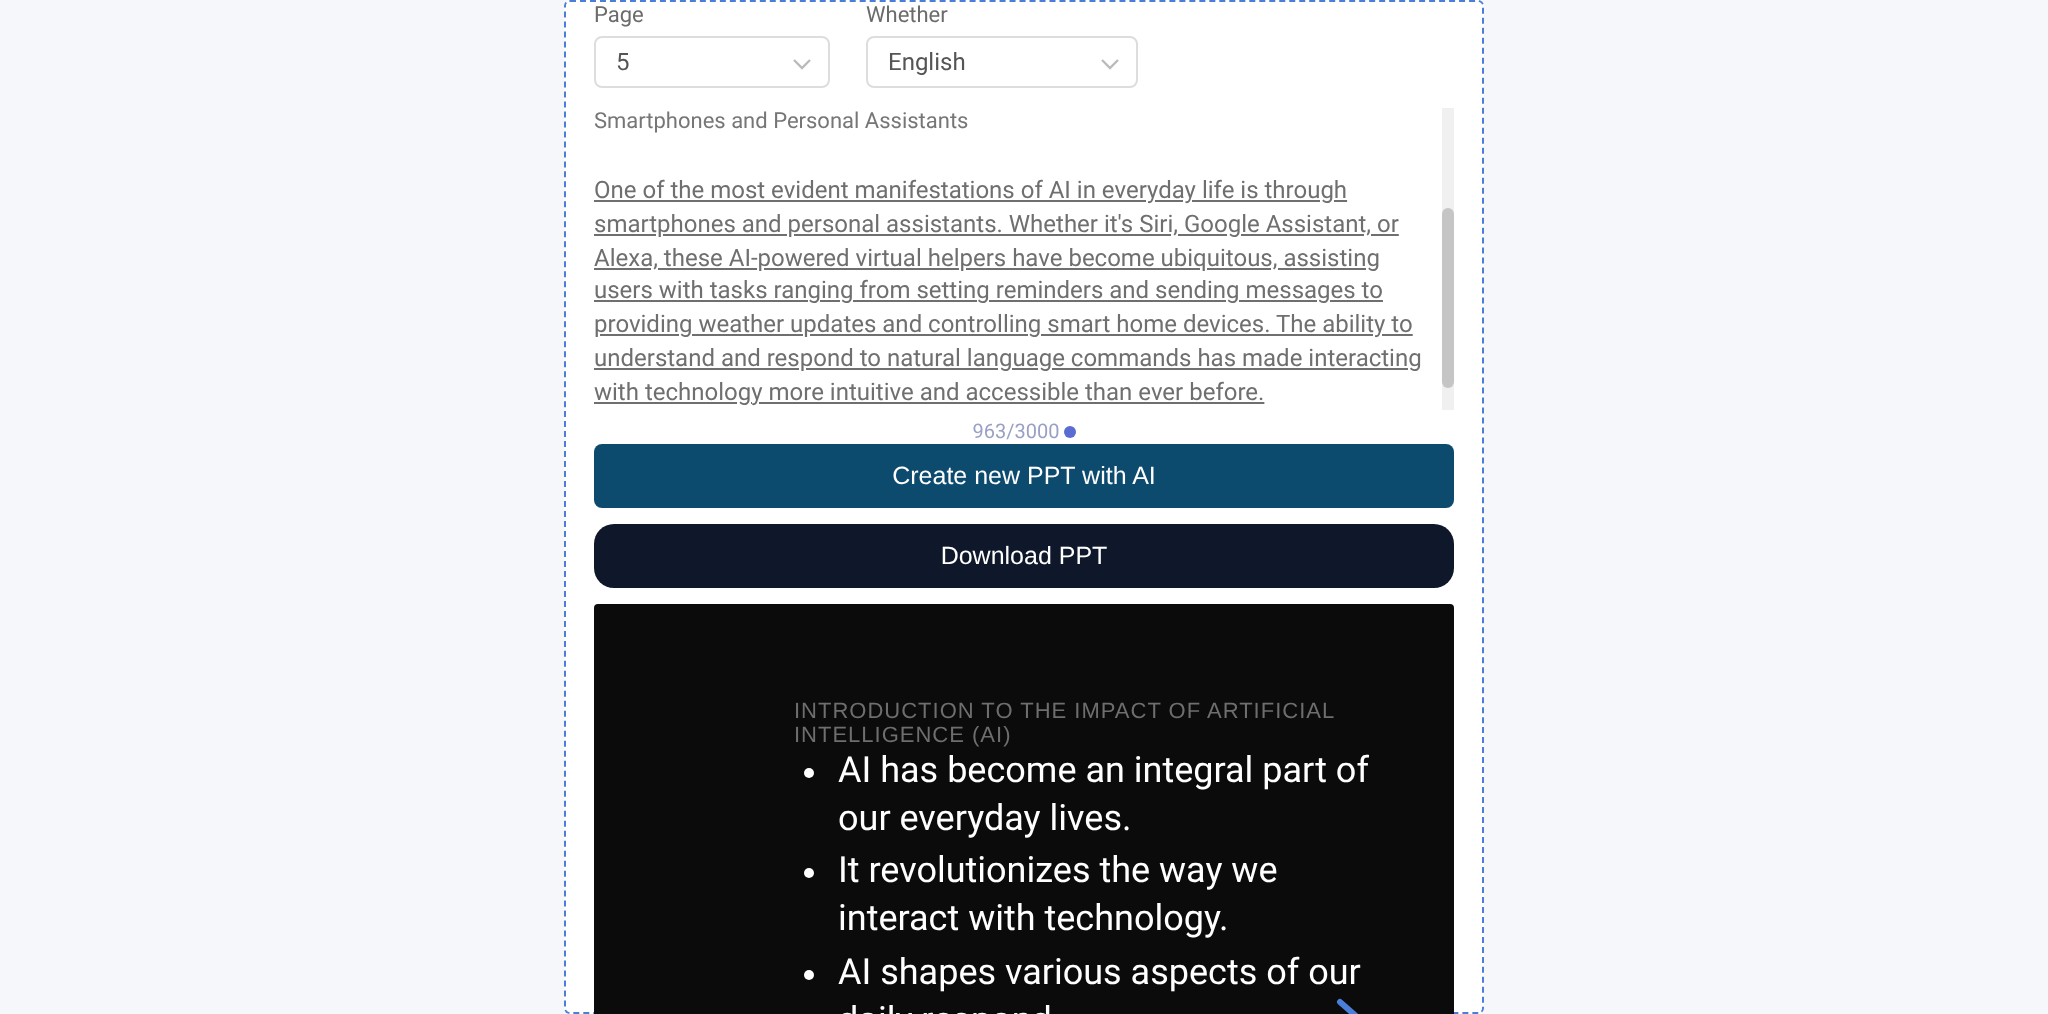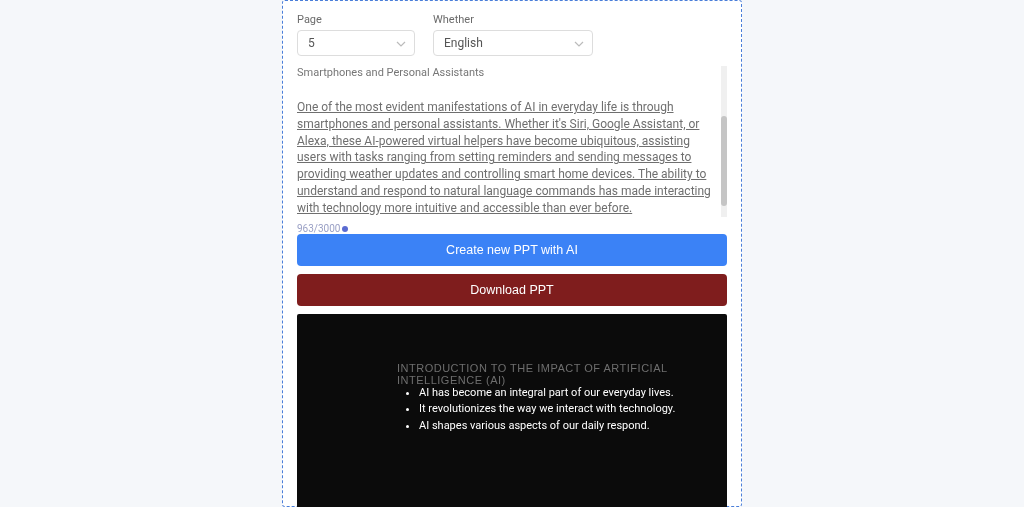--- a/index.html
+++ b/index.html
@@ -15,21 +15,21 @@
       display: flex;
       justify-content: center;
       padding-top: 0;
     }
     .panel {
       width: 460px;
       margin-top: 0;
       border: 1px dashed #4a7ed9;
       border-radius: 3px;
       background: #fff;
-      padding: 12px 14px 14px 14px;
+      padding: 0 14px 14px 14px;
     }
     .form-row {
       display: flex;
       gap: 18px;
       margin-bottom: 10px;
     }
     .form-field {
       display: flex;
       flex-direction: column;
     }
@@ -50,21 +50,21 @@
       color: #555;
       background: #fff;
     }
     .select .chevron {
       position: absolute;
       right: 8px;
       top: 50%;
       transform: translateY(-50%);
     }
     .select-page { width: 118px; }
-    .select-lang { width: 160px; }
+    .select-lang { width: 136px; }
     .scroll-area {
       border-right: 6px solid #f0f0f0;
       position: relative;
       padding-right: 4px;
       margin-bottom: 8px;
     }
     .scroll-thumb {
       position: absolute;
       right: -6px;
       top: 50px;
@@ -78,21 +78,21 @@
       color: #767676;
       margin-bottom: 20px;
     }
     .body-text {
       font-size: 12px;
       color: #6f6f6f;
       line-height: 1.4;
       text-decoration: underline;
     }
     .char-count {
-      text-align: left;
+      text-align: center;
       font-size: 10px;
       color: #9aa0c5;
       margin-top: -2px;
       position: relative;
     }
     .char-count .dot {
       display: inline-block;
       width: 6px;
       height: 6px;
       background: #5a6bd1;
@@ -105,43 +105,43 @@
       width: 100%;
       border: none;
       border-radius: 4px;
       color: #fff;
       font-size: 12.5px;
       padding: 9px 0;
       text-align: center;
       cursor: pointer;
       margin-bottom: 8px;
     }
-    .btn-primary { background: #3b82f6; }
-    .btn-success { background: #7f1d1d; }
+    .btn-primary { background: #0c4a6e; }
+    .btn-success { background: #0f172a; border-radius: 10px; }
     .slide {
       background: #0b0b0b;
       border-radius: 2px;
       padding: 48px 40px 30px 100px;
       position: relative;
       height: 230px;
     }
     .slide-title {
       color: #6e6e6e;
       font-size: 11px;
       letter-spacing: 0.5px;
       font-weight: 400;
       font-family: "Arial Narrow", Arial, sans-serif;
     }
     .slide-list {
       list-style: disc;
       padding-left: 22px;
       color: #fff;
     }
     .slide-list li {
-      font-size: 11px;
+      font-size: 18px;
       line-height: 1.35;
       margin-bottom: 2px;
     }
     .slide-nav {
       position: absolute;
       right: 10px;
       bottom: 8px;
       display: flex;
       align-items: flex-end;
       gap: 4px;

